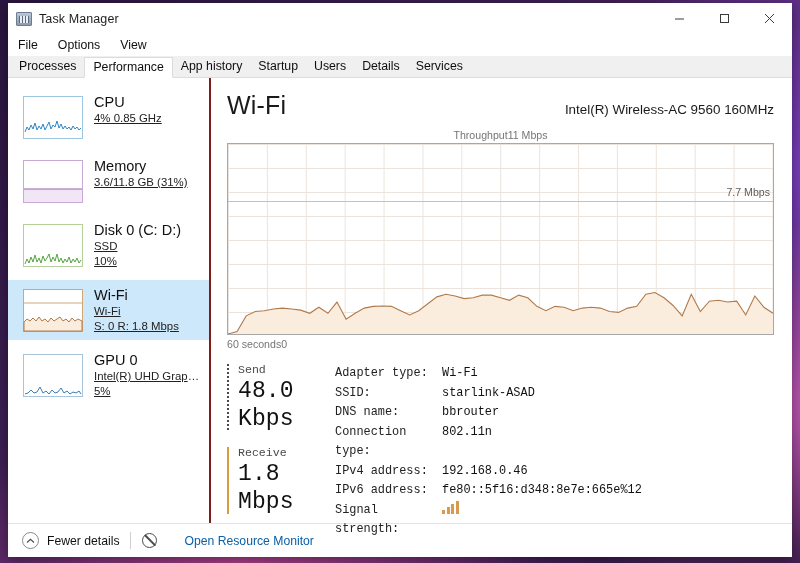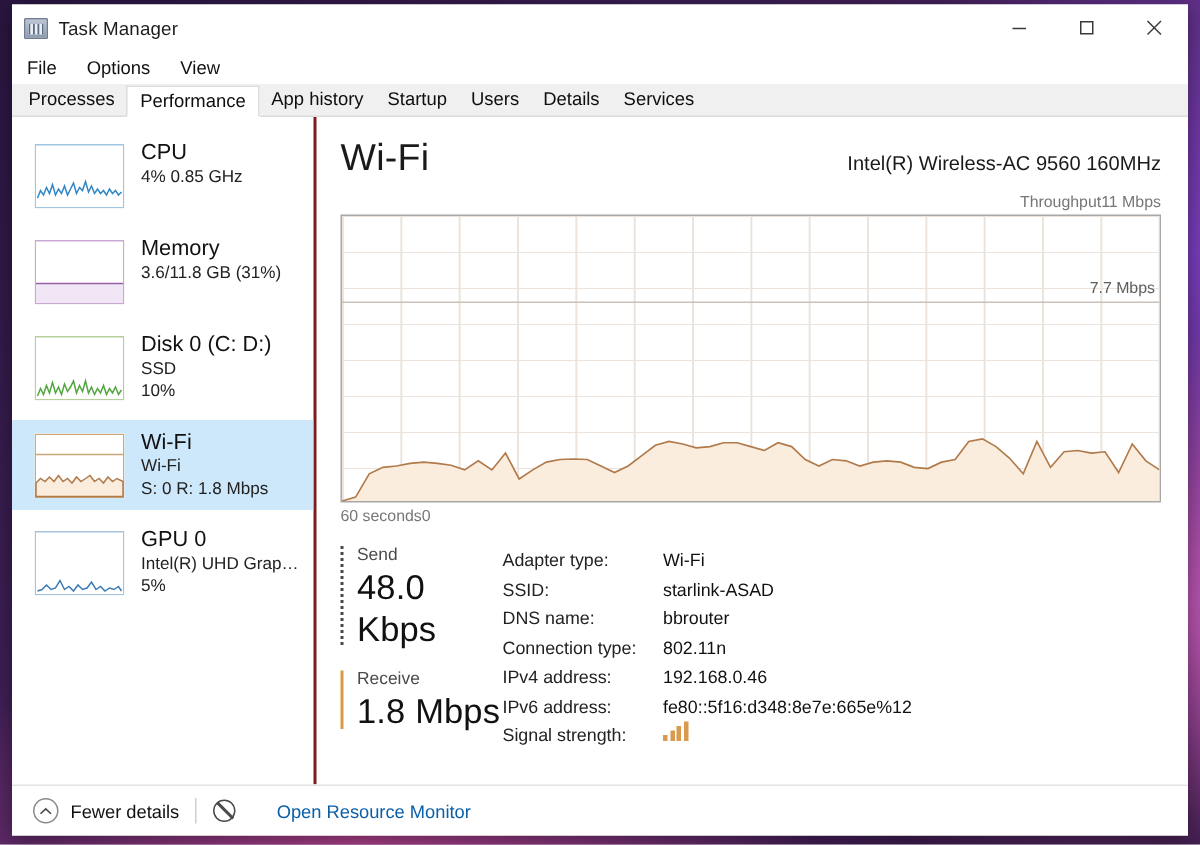--- a/index.html
+++ b/index.html
@@ -119,30 +119,31 @@
   .thumb svg { position: absolute; left: 0; top: 0; display:block; }
   .side-text { min-width: 0; padding-top: 0px; }
   .side-title {
     font-size: 14.5px; color: #111; line-height: 17px;
     white-space: nowrap;
   }
   .side-sub {
     font-size: 11.4px; color: #222; line-height: 14.5px;
     white-space: nowrap; overflow: hidden; text-overflow: ellipsis;
     max-width: 118px;
+    text-decoration: underline;
   }
 
   
   #main { flex: 1 1 auto; position: relative; padding: 12px 12px 0 16px; min-width: 0; }
   #main-head { display: flex; align-items: baseline; justify-content: space-between; }
   #main-title { font-size: 25px; color: #1a1a1a; line-height: 30px; letter-spacing: .2px; }
   #adapter-name { font-size: 13.4px; color: #1a1a1a; padding-right: 6px; }
 
   #chart-labels {
-    display: flex; justify-content: flex-end; align-items: flex-end;
+    display: flex; justify-content: center; align-items: flex-end;
     margin-top: 9px; padding-right: 6px;
   }
   .axis-cap { font-size: 10.6px; color: #767676; }
 
   #chart-wrap { position: relative; margin-top: 2px; padding-right: 6px; }
   #chart {
     height: 192px; border: 1px solid #a8a8a8;
     background: #ffffff; position: relative; overflow: hidden;
   }
   #chart .grid {
@@ -161,21 +162,21 @@
     position: absolute; right: 10px;
     font-size: 10.6px; color: #5d5d5d;
     transform: translateY(-14px);
   }
   #chart-foot {
     display: flex; justify-content: flex-start;
     padding-right: 6px; margin-top: 3px;
   }
 
   
-  #stats { display: flex; margin-top: 12px; }
+  #stats { display: flex; margin-top: 12px; font-family: Liberation Mono, monospace; }
   #rate-col { width: 108px; flex: 0 0 108px; }
   .rate-block { padding-left: 11px; position: relative; margin-bottom: 12px; }
   .rate-block .marker { position: absolute; left: 0; top: 2px; bottom: 2px; width: 2px; }
   .rate-block.send .marker {
     background-image: linear-gradient(#4a4a4a 50%, transparent 50%);
     background-size: 2px 4px; width: 1.5px;
   }
   .rate-block.recv .marker { background: #d79b45; }
   .rate-label { font-size: 11.6px; color: #4a4a4a; line-height: 15px; }
   .rate-value { font-size: 23px; color: #111; line-height: 28px; letter-spacing: .1px; }

